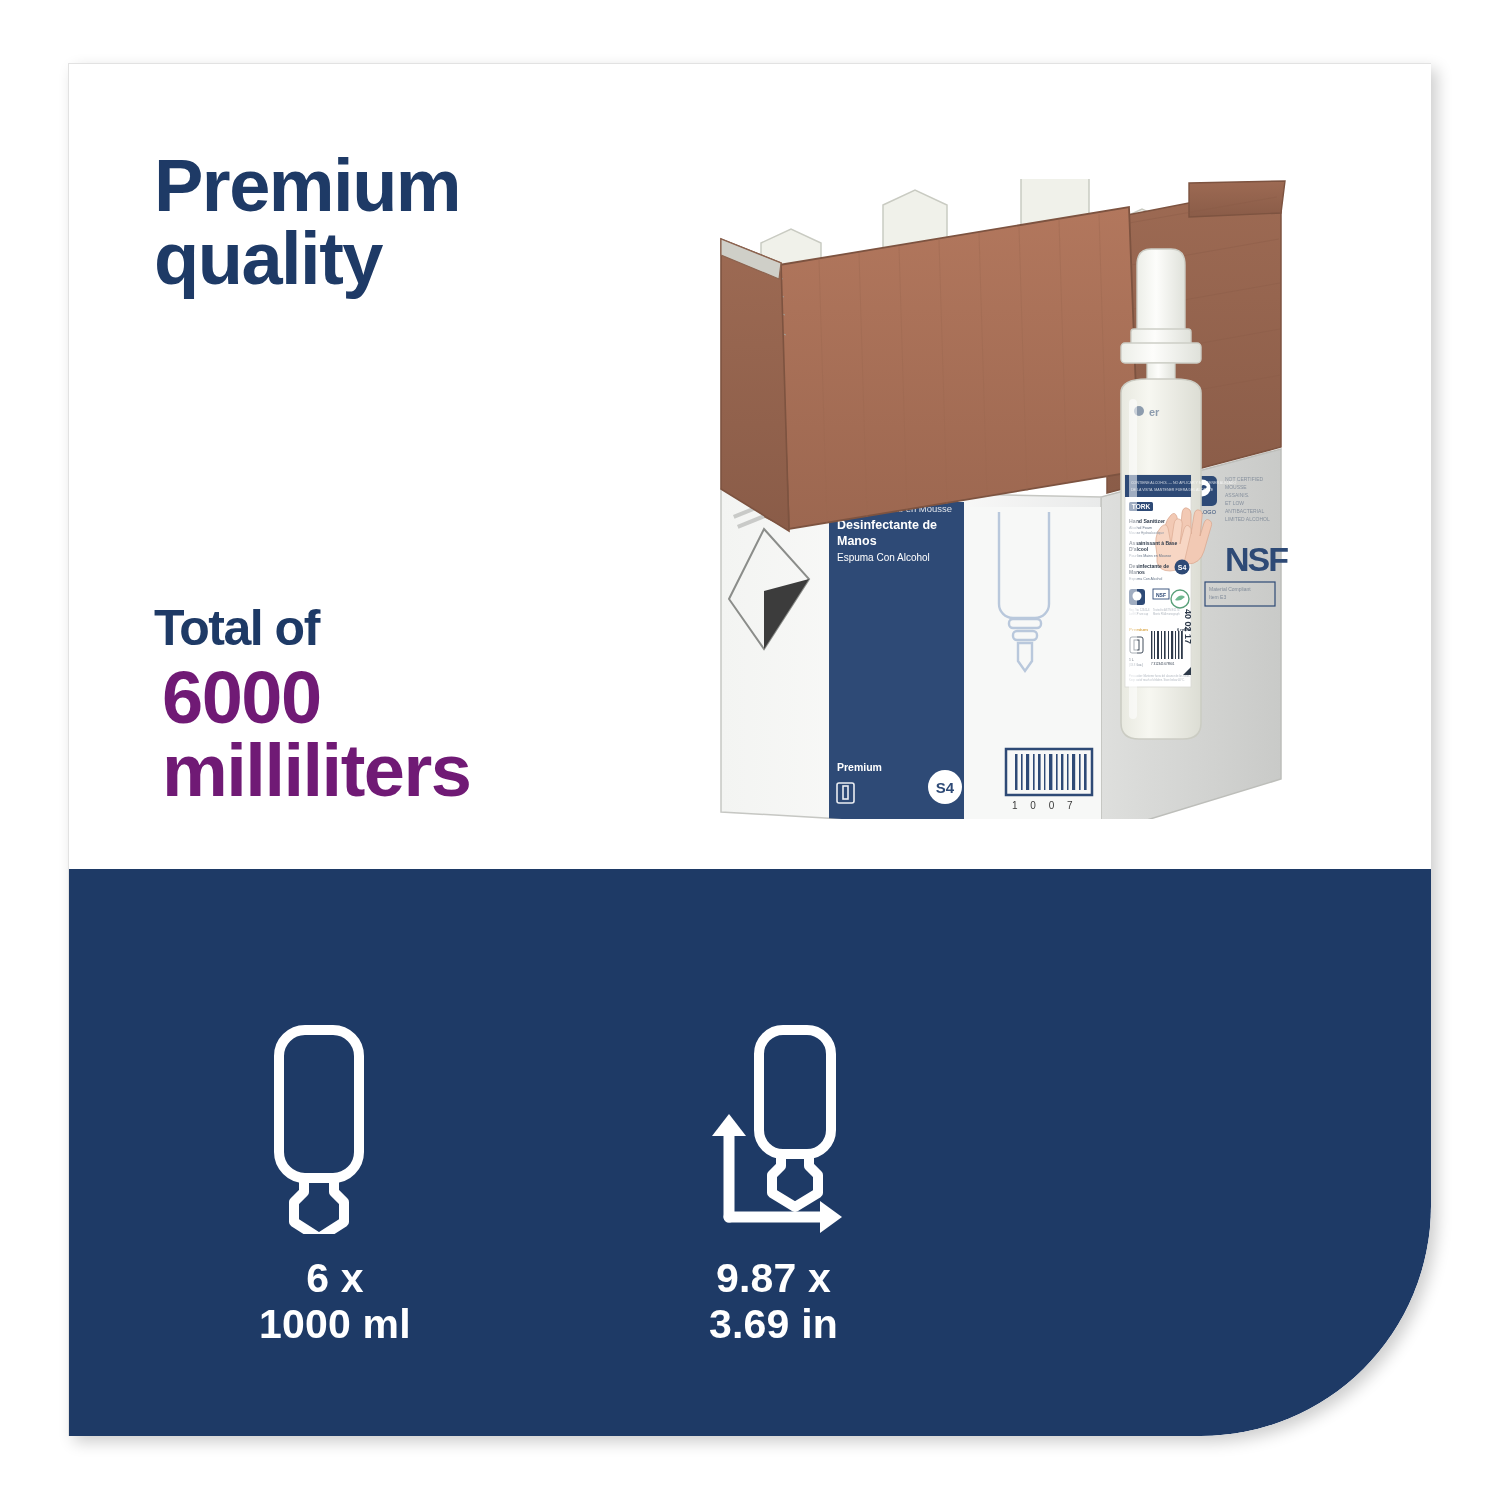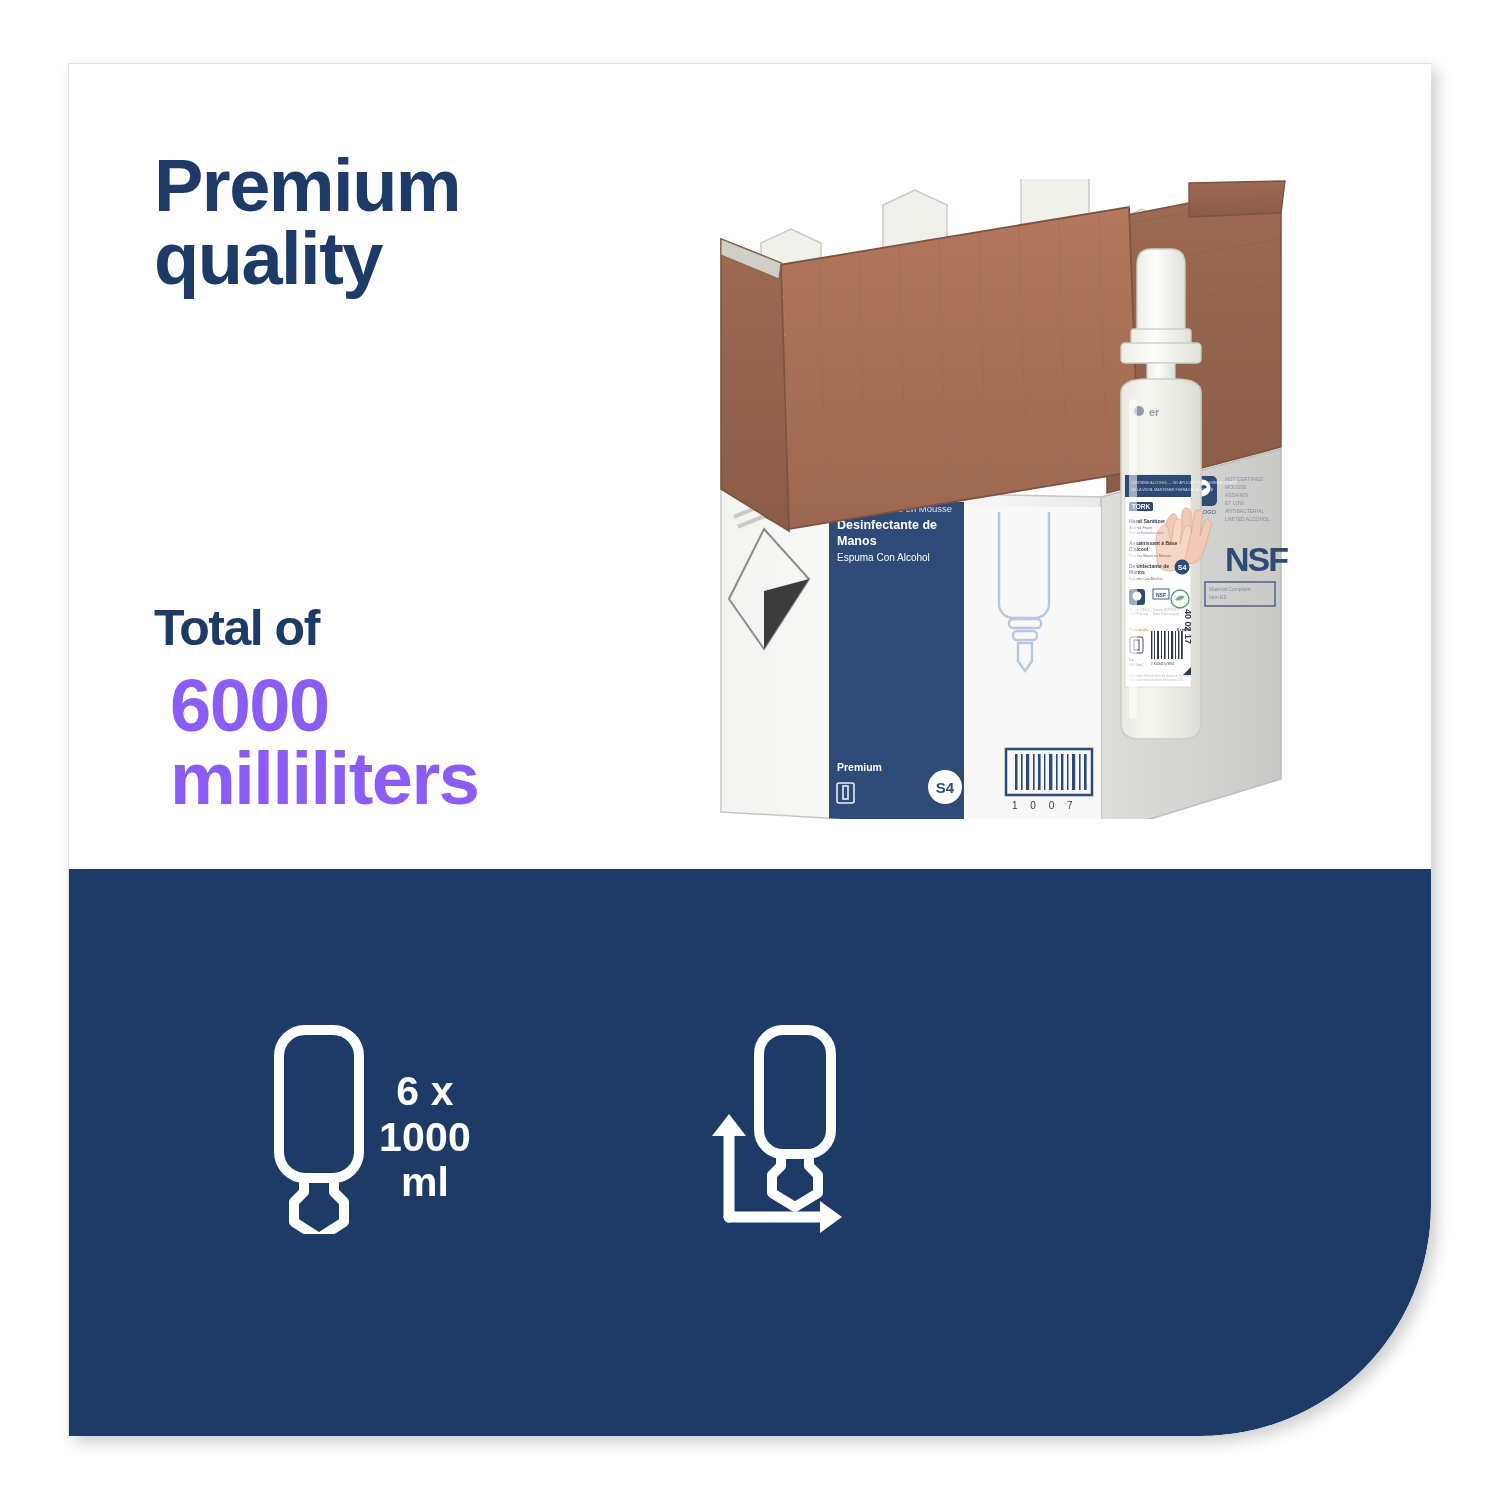--- a/index.html
+++ b/index.html
@@ -29,36 +29,36 @@
   .headings{position:absolute;left:85px;top:85px;width:470px;}
   .h-premium{
     color:#1e3a66;font-size:74px;line-height:.99;font-weight:bold;
     letter-spacing:-1.5px;margin:0;
   }
   .h-total{
     color:#1e3a66;font-size:50px;line-height:.99;font-weight:bold;
     letter-spacing:-1.5px;margin:308px 0 0 0;
   }
   .h-amount{
-    color:#8b5cf6;font-size:74px;line-height:.99;font-weight:bold;
-    letter-spacing:-1.5px;margin:16px;
+    color:#701a75;font-size:74px;line-height:.99;font-weight:bold;
+    letter-spacing:-1.5px;margin:8px;
   }
 
   
   .photo{position:absolute;left:600px;top:115px;width:660px;height:640px;}
   .photo svg{display:block;}
 
   
   .panel{
     position:absolute;left:0;top:805px;width:1362px;height:567px;
     background:#1e3a66;border-radius:0 0 230px 0;
   }
 
   .specs{position:absolute;left:190px;top:150px;width:700px;display:flex;gap:250px;}
-  .spec{width:200px;display:flex;flex-direction:row;align-items:center;}
+  .spec{width:200px;display:flex;flex-direction:column;align-items:flex-start;}
   .spec-icon{height:215px;display:flex;align-items:flex-end;justify-content:center;}
   .spec-label{
     margin-top:22px;color:#ffffff;font-size:41px;font-weight:bold;
     line-height:1.12;text-align:center;letter-spacing:.2px;white-space:pre-line;
   }
 </style>
 </head>
 <body>
 
 <div class="stage">
@@ -368,19 +368,21 @@
               </g>
 
               <g fill="none" stroke="#ffffff" stroke-width="11" stroke-linejoin="round" stroke-linecap="round">
                 <path d="M20 195 h98"></path>
                 <path d="M20 195 v-88"></path>
               </g>
               <path d="M20 92 l-17 22 h34 z" fill="#ffffff"></path>
               <path d="M133 195 l-22 -16 v32 z" fill="#ffffff"></path>
             </svg>
           </div>
+          <div class="spec-label" style="white-space: pre-line;">9.87 x
+3.69 in</div>
         </div>
 
       </div>
     </div>
 
   </div>
 </div>
 
 </body></html>

